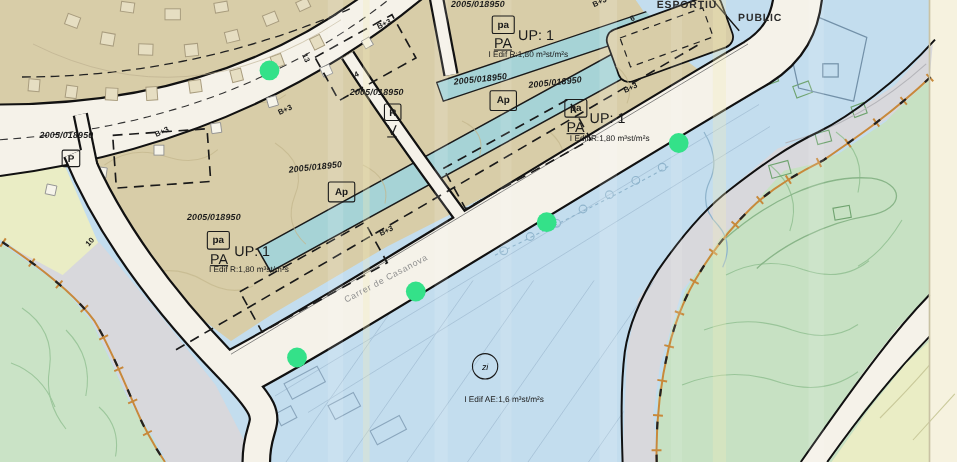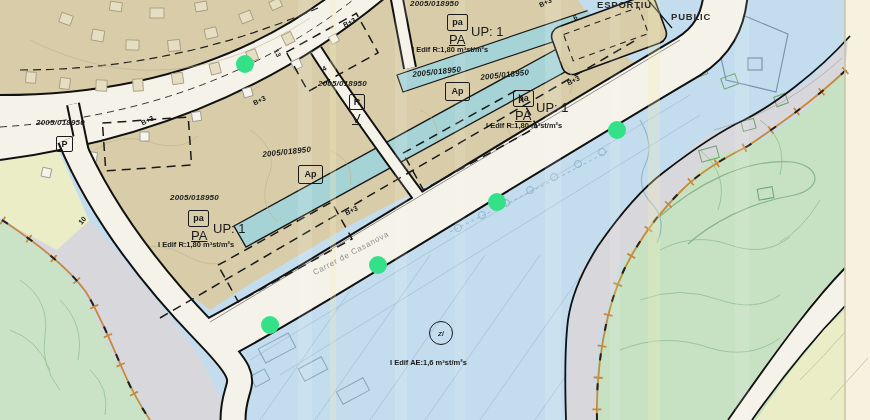--- a/index.html
+++ b/index.html
@@ -5,21 +5,21 @@
   html,body{margin:0;padding:0;}
   body{width:870px;height:420px;overflow:hidden;font-family:"Liberation Sans",sans-serif;background:var(--c-margin,#f6f2df);}
   #stage{position:relative;width:870px;height:420px;}
   #mapsvg{position:absolute;left:0;top:0;}
   .lbl{position:absolute;white-space:nowrap;color:var(--c-ink,#1a1a1a);transform-origin:left top;line-height:1;}
   .ref{font-size:8px;font-weight:700;font-style:italic;letter-spacing:.2px;}
   .box{border:1.4px solid var(--c-ink,#1a1a1a);font-size:9px;font-weight:700;font-style:normal;
        display:flex;align-items:center;justify-content:center;border-radius:2px;}
   .small{font-size:13px;font-weight:400;}
   .u{text-decoration:underline;}
-  .edif{font-size:7.5px;font-weight:700;}
+  .edif{font-size:7.5px;font-weight:400;margin-left:32px;}
   .b3{font-size:7px;font-weight:700;}
   .dim{font-size:7px;font-weight:700;}
   .area{font-size:9.5px;font-weight:700;letter-spacing:.8px;color:#2c2c2c;}
   .street{font-size:8px;font-weight:400;color:var(--c-street_text,#8e8e8e);letter-spacing:.7px;}
   .zicircle{position:absolute;width:22px;height:22px;border:1.4px solid var(--c-ink,#1a1a1a);border-radius:50%;
        display:flex;align-items:center;justify-content:center;font-size:8px;font-weight:400;font-style:italic;}
   .dot{position:absolute;width:18px;height:18px;border-radius:50%;background:var(--c-marker,#34e189);}
 </style>
 </head>
 <body>

